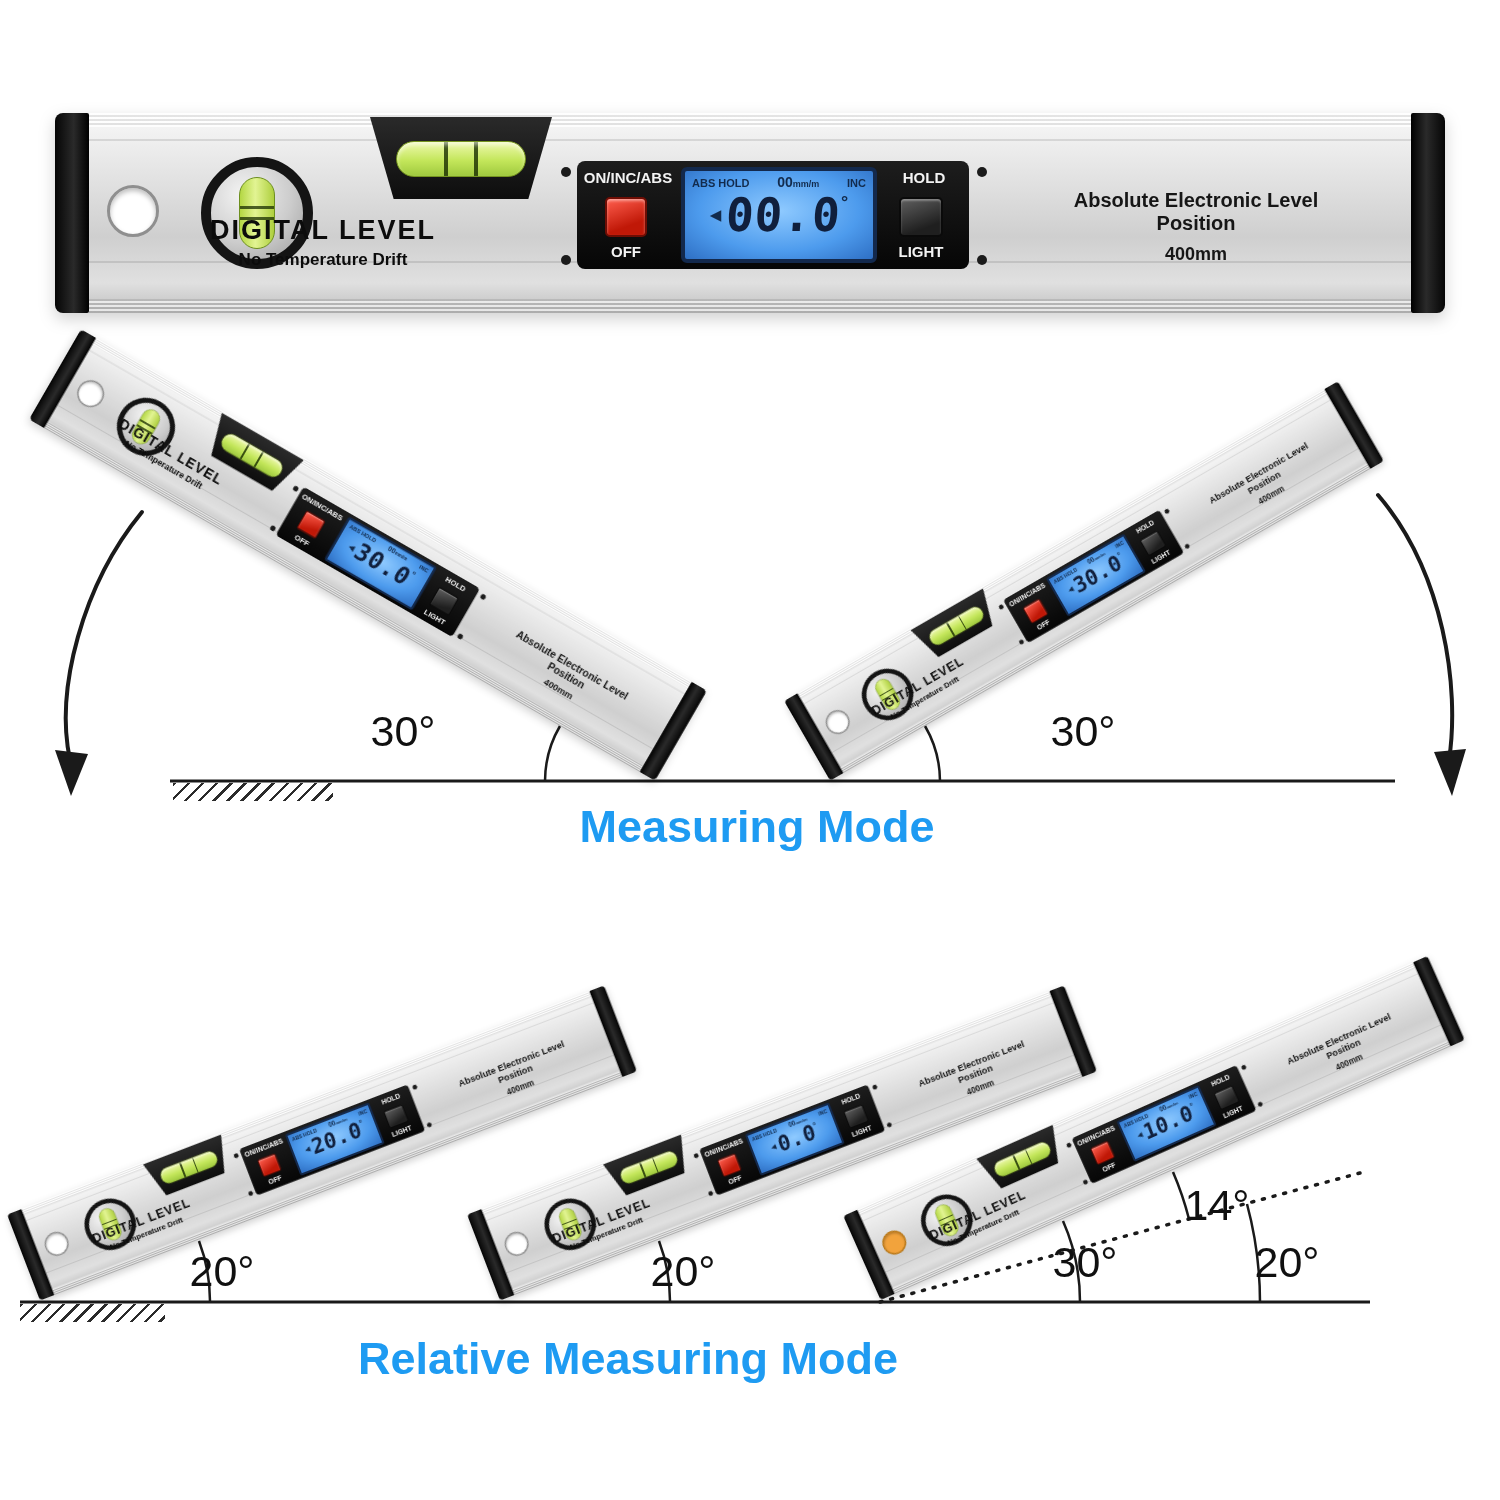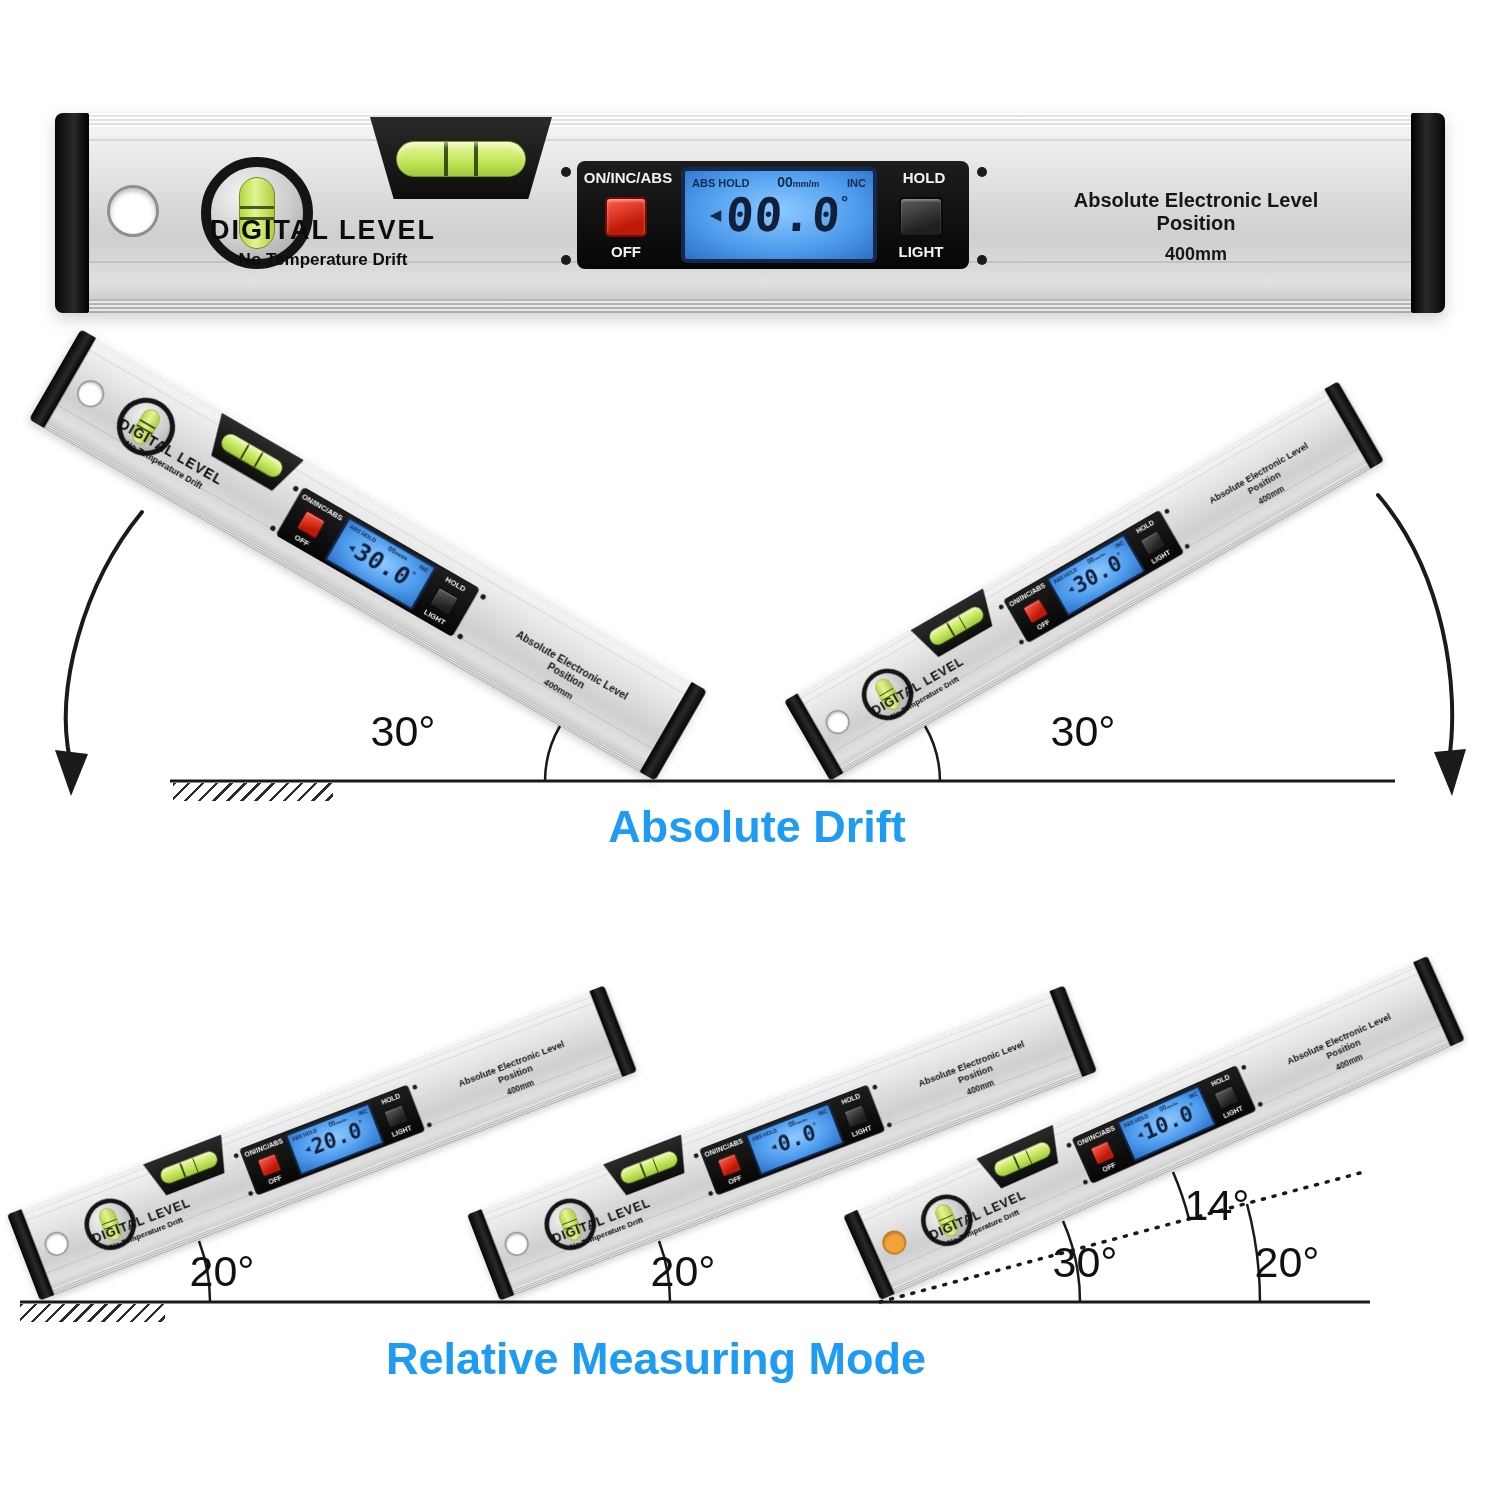--- a/index.html
+++ b/index.html
@@ -72,22 +72,22 @@
       <path stroke-width="4" stroke-linecap="round" d="M142,512 C82,585 55,690 70,760"></path>
       <path stroke-width="4" stroke-linecap="round" d="M1378,495 C1444,572 1460,688 1449,760"></path>
     </g>
     <polygon fill="#1a1a1a" points="55,750 88,754 71,796"></polygon>
     <polygon fill="#1a1a1a" points="1434,752 1466,749 1452,796"></polygon>
   </svg>
 
   <div class="hatch" style="left:173px;top:783px;width:160px;"></div>
   <div class="hatch" style="left:20px;top:1304px;width:145px;"></div>
 
-  <div class="mode-label" style="left:757px;top:827px;">Absolute Drift</div>
-  <div class="mode-label" style="left:656px;top:1359px;">Relative Measuring Mode</div>
+  <div class="mode-label" style="left:757px;top:827px;">Measuring Mode</div>
+  <div class="mode-label" style="left:628px;top:1359px;">Relative Measuring Mode</div>
 
   <div class="angle" style="left:403px;top:731px;">30°</div>
   <div class="angle" style="left:1083px;top:731px;">30°</div>
   <div class="angle" style="left:222px;top:1271px;">20°</div>
   <div class="angle" style="left:683px;top:1271px;">20°</div>
   <div class="angle" style="left:1085px;top:1262px;">30°</div>
   <div class="angle" style="left:1217px;top:1205px;">14°</div>
   <div class="angle" style="left:1287px;top:1262px;">20°</div>
 
 <div class="level" style="left: 55px; top: 113px; transform: rotate(0deg) scale(1);">

